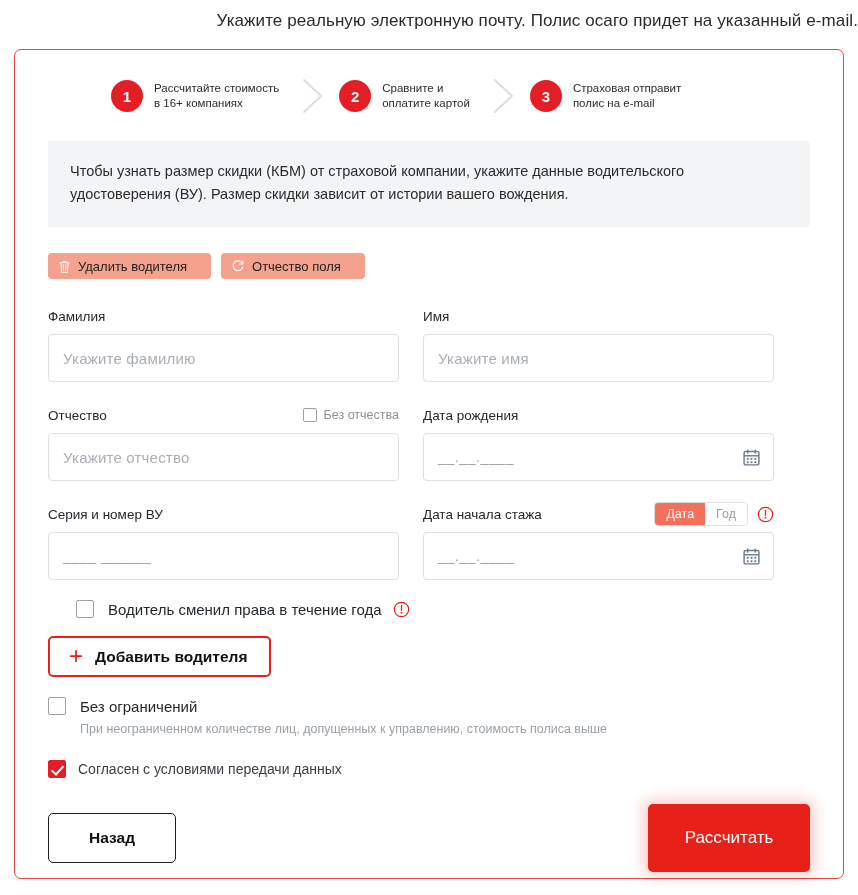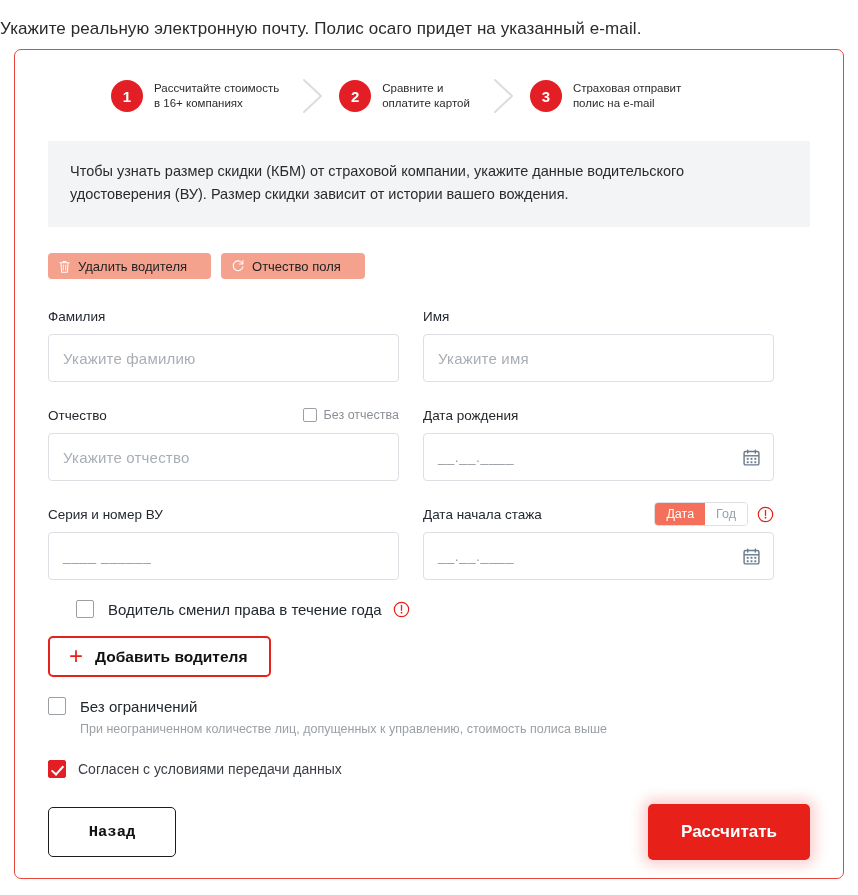--- a/index.html
+++ b/index.html
@@ -8,22 +8,22 @@
     margin: 0; padding: 0;
     width: 858px; height: 895px;
     background: #ffffff;
     font-family: "Liberation Sans", "DejaVu Sans", sans-serif;
     -webkit-font-smoothing: antialiased;
   }
   .page { position: relative; width: 858px; height: 895px; overflow: hidden; }
 
   
   .top-notice {
-    padding: 16px 0 0 0;
-    text-align: left;
+    padding: 8px 0 0 0;
+    text-align: right;
     font-size: 17px;
     color: #2a2a2a;
     letter-spacing: .1px;
     line-height: 26px;
   }
 
   
   .card {
     position: absolute;
     left: 14px; top: 49px;
@@ -233,35 +233,35 @@
   
   .footer {
     margin: 26px 33px 0 33px;
     display: flex; align-items: center; justify-content: space-between;
   }
   .btn-back {
     width: 128px; height: 50px;
     border: 1px solid #1c1c1c;
     border-radius: 5px;
     background: #fff;
-    font-family: Liberation Mono, monospace;
+    font-family: Liberation Sans, sans-serif;
     font-size: 15.5px;
     font-weight: 700;
     color: #111;
     cursor: pointer;
   }
   .btn-calc {
-    width: 162px; height: 56px;
+    width: 162px; height: 68px;
     border: none;
     border-radius: 5px;
     background: #e8201a;
     color: #fff;
     font-family: inherit;
     font-size: 17px;
-    font-weight: 700;
+    font-weight: 400;
     cursor: pointer;
     box-shadow: 0 0 14px 5px rgba(232,32,26,.22);
     text-align: center;
   }
 </style>
 </head>
 <body>
 
 <div class="page">
 

